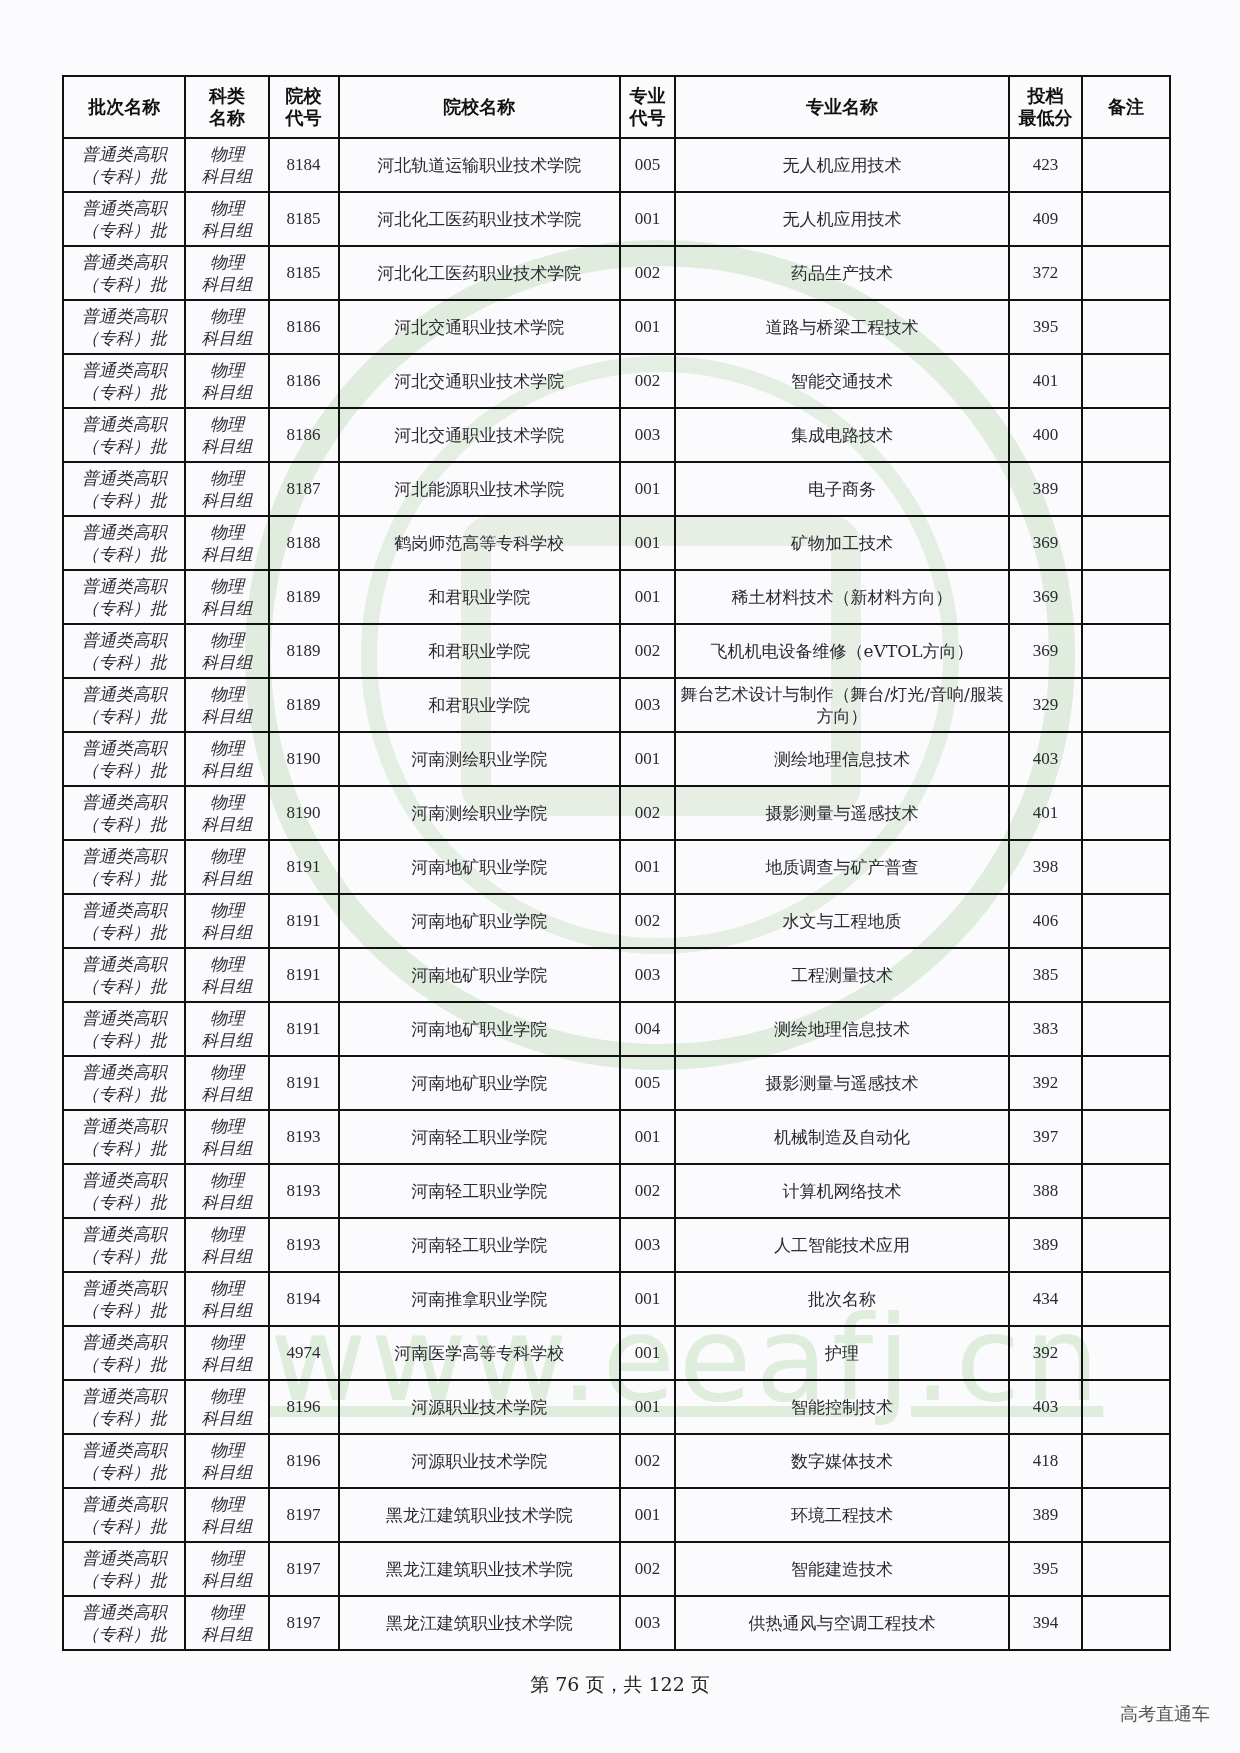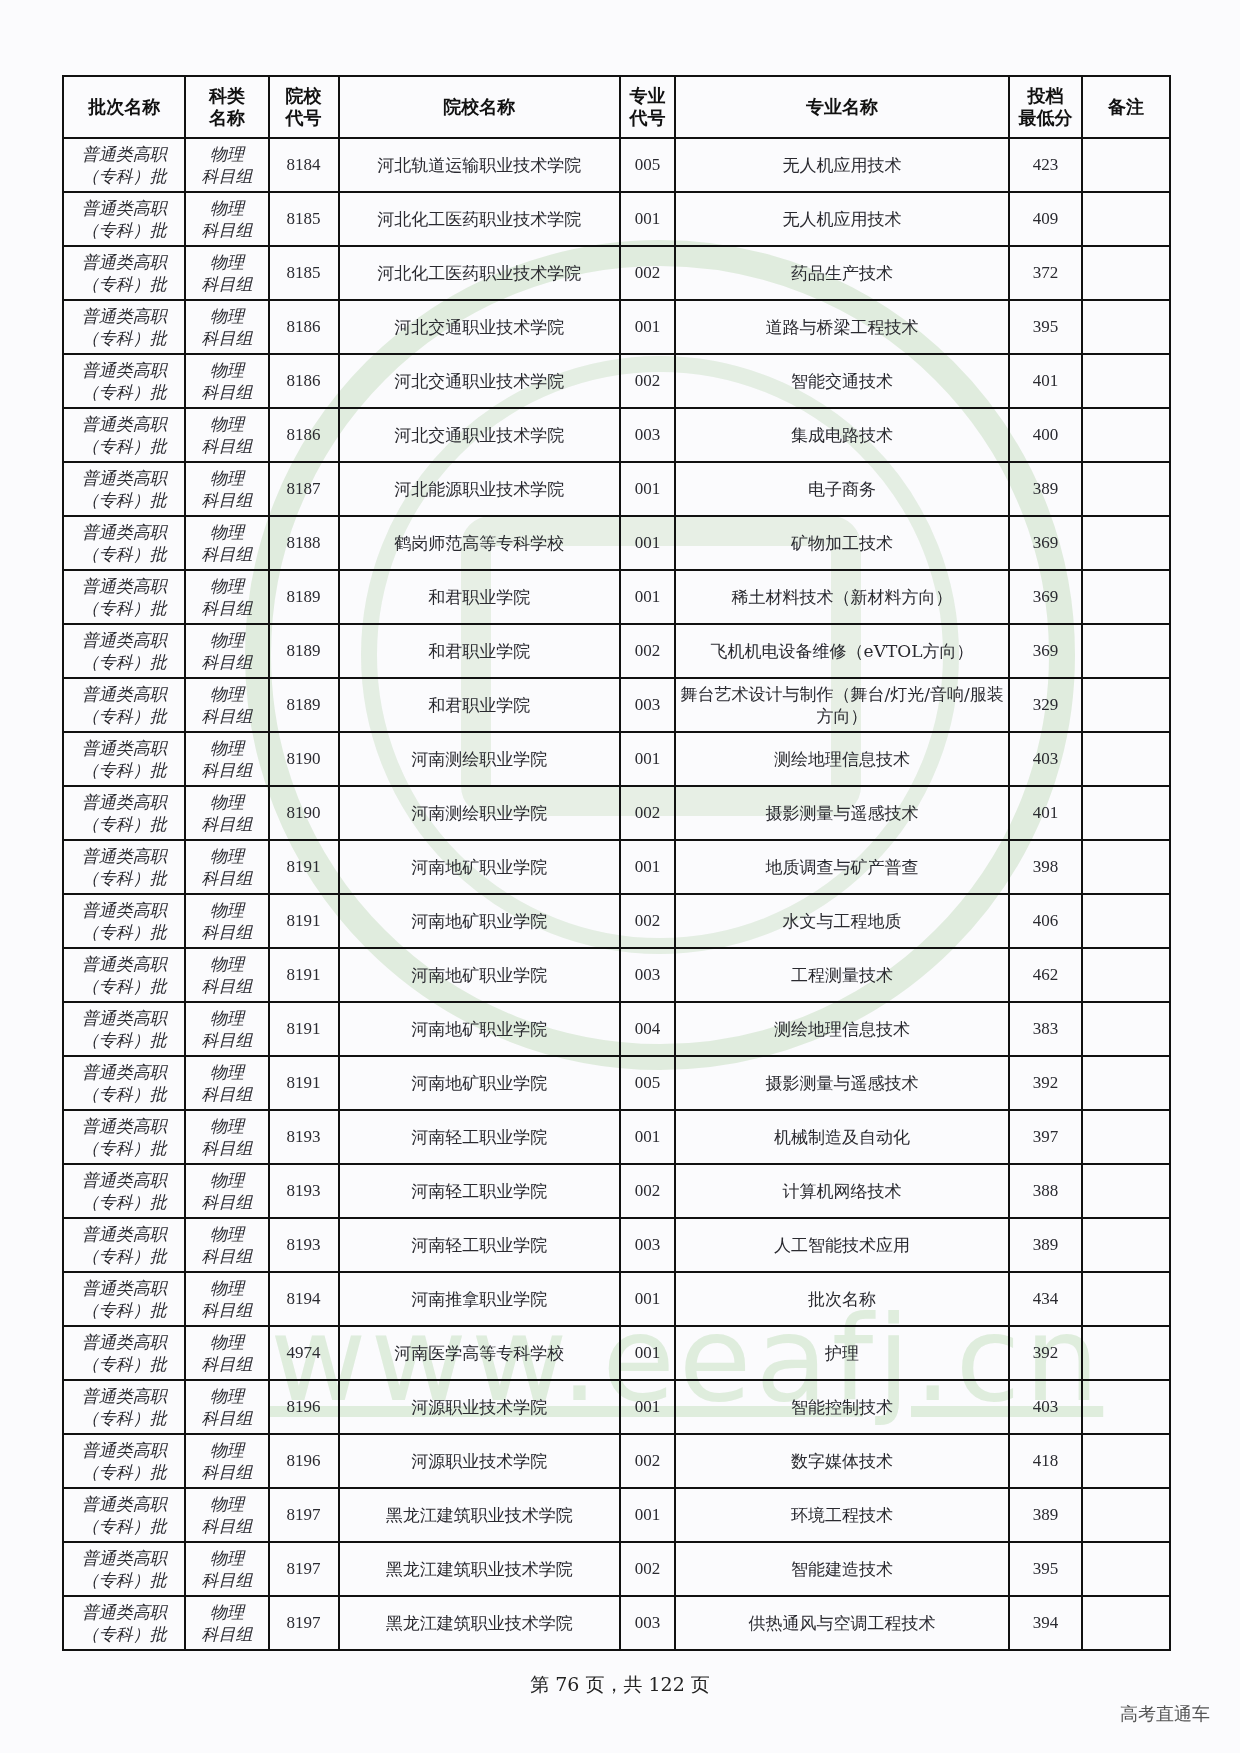--- a/index.html
+++ b/index.html
@@ -228,21 +228,21 @@
         <td class="num">406</td>
         <td></td>
       </tr>
       <tr>
         <td class="batch"><span>普通类高职</span><br><span>（专科）批</span></td>
         <td class="subject"><span>物理</span><br><span>科目组</span></td>
         <td class="num">8191</td>
         <td class="left">河南地矿职业学院</td>
         <td class="num">003</td>
         <td class="left">工程测量技术</td>
-        <td class="num">462</td>
+        <td class="num">385</td>
         <td></td>
       </tr>
       <tr>
         <td class="batch"><span>普通类高职</span><br><span>（专科）批</span></td>
         <td class="subject"><span>物理</span><br><span>科目组</span></td>
         <td class="num">8191</td>
         <td class="left">河南地矿职业学院</td>
         <td class="num">004</td>
         <td class="left">测绘地理信息技术</td>
         <td class="num">383</td>

